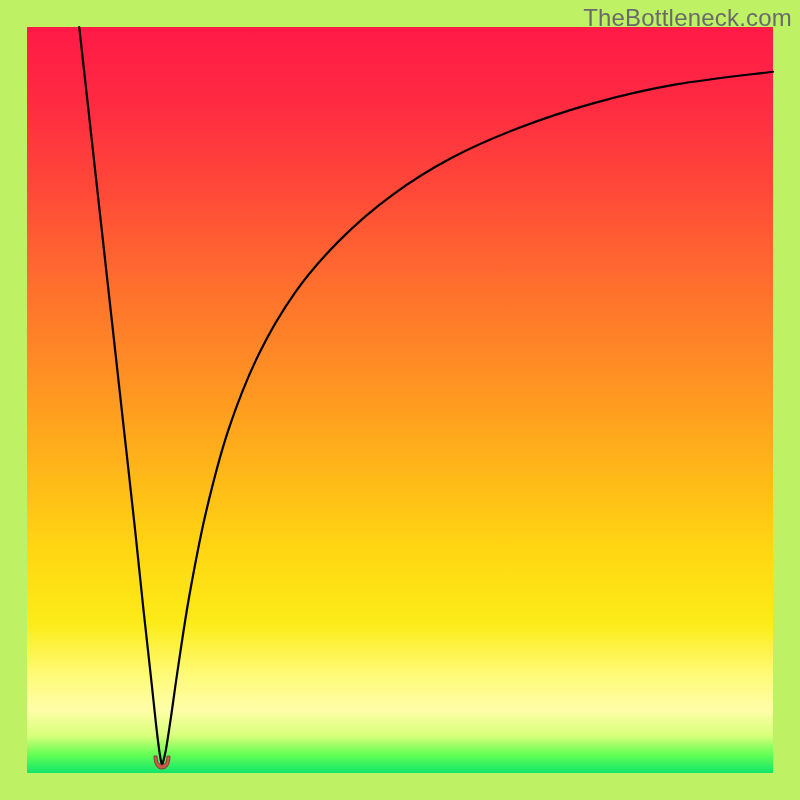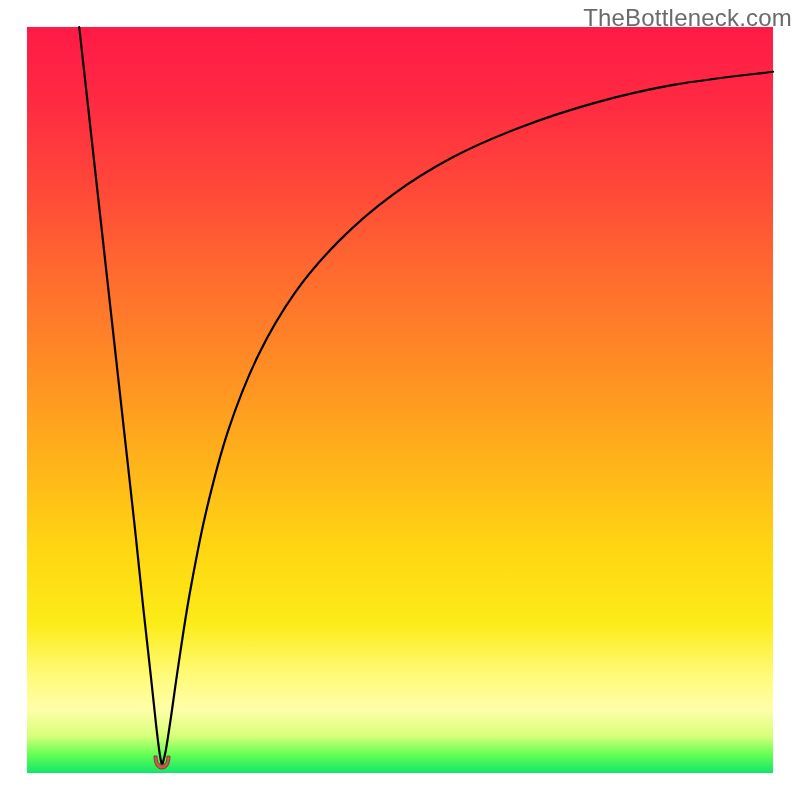--- a/index.html
+++ b/index.html
@@ -8,21 +8,21 @@
     width: 800px;
     height: 800px;
     background: #000;
     overflow: hidden;
     font-family: Arial, Helvetica, sans-serif;
   }
   .frame {
     position: relative;
     width: 800px;
     height: 800px;
-    background: #ffffff;
+    background: #bef264;
   }
   .plot-area {
     position: absolute;
     left: 27px;
     top: 27px;
     width: 746px;
     height: 746px;
     
     background: linear-gradient(to bottom,
       #ff1a46 0%,

